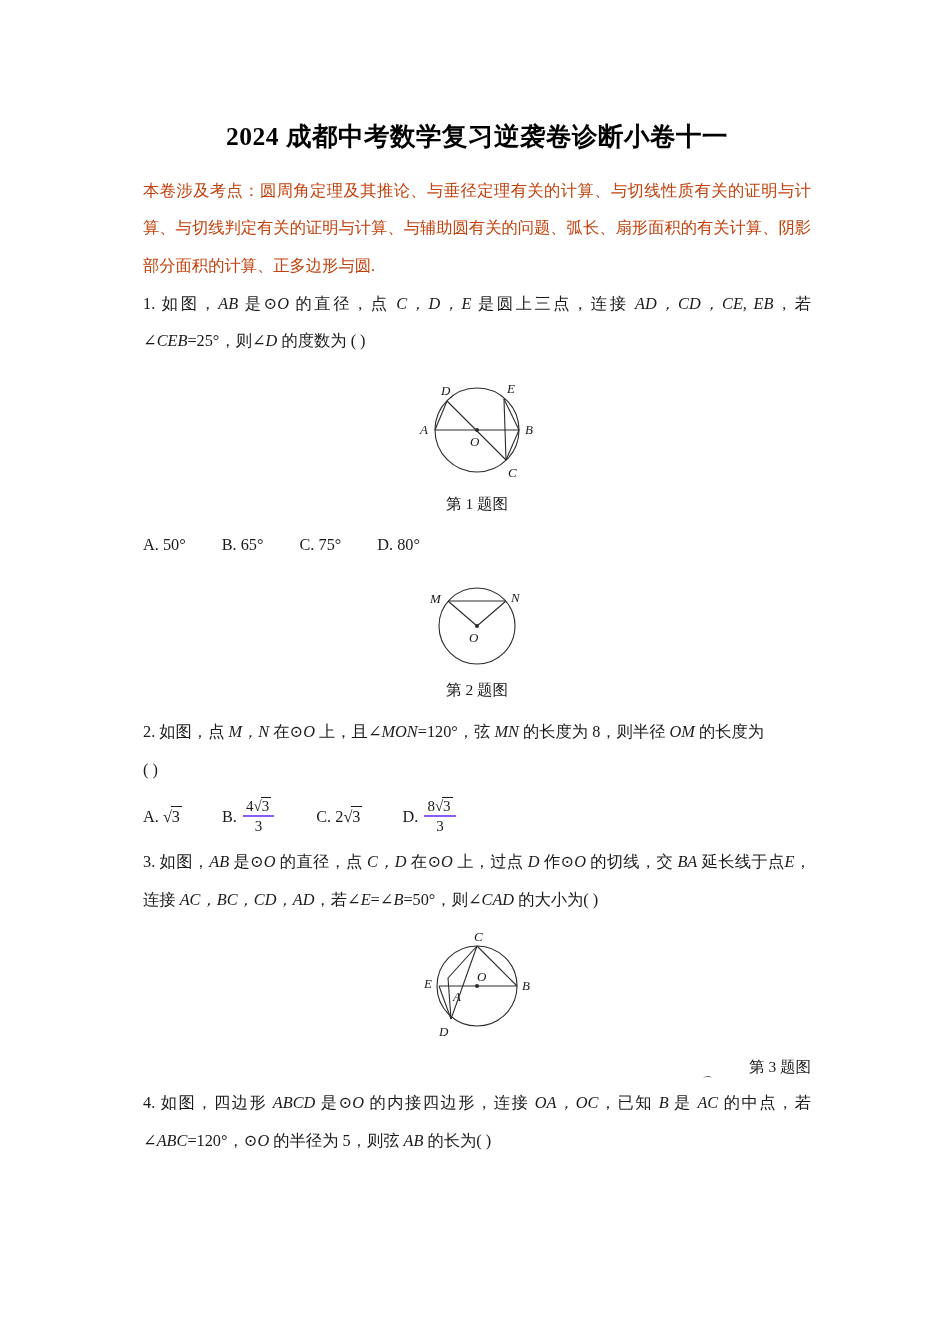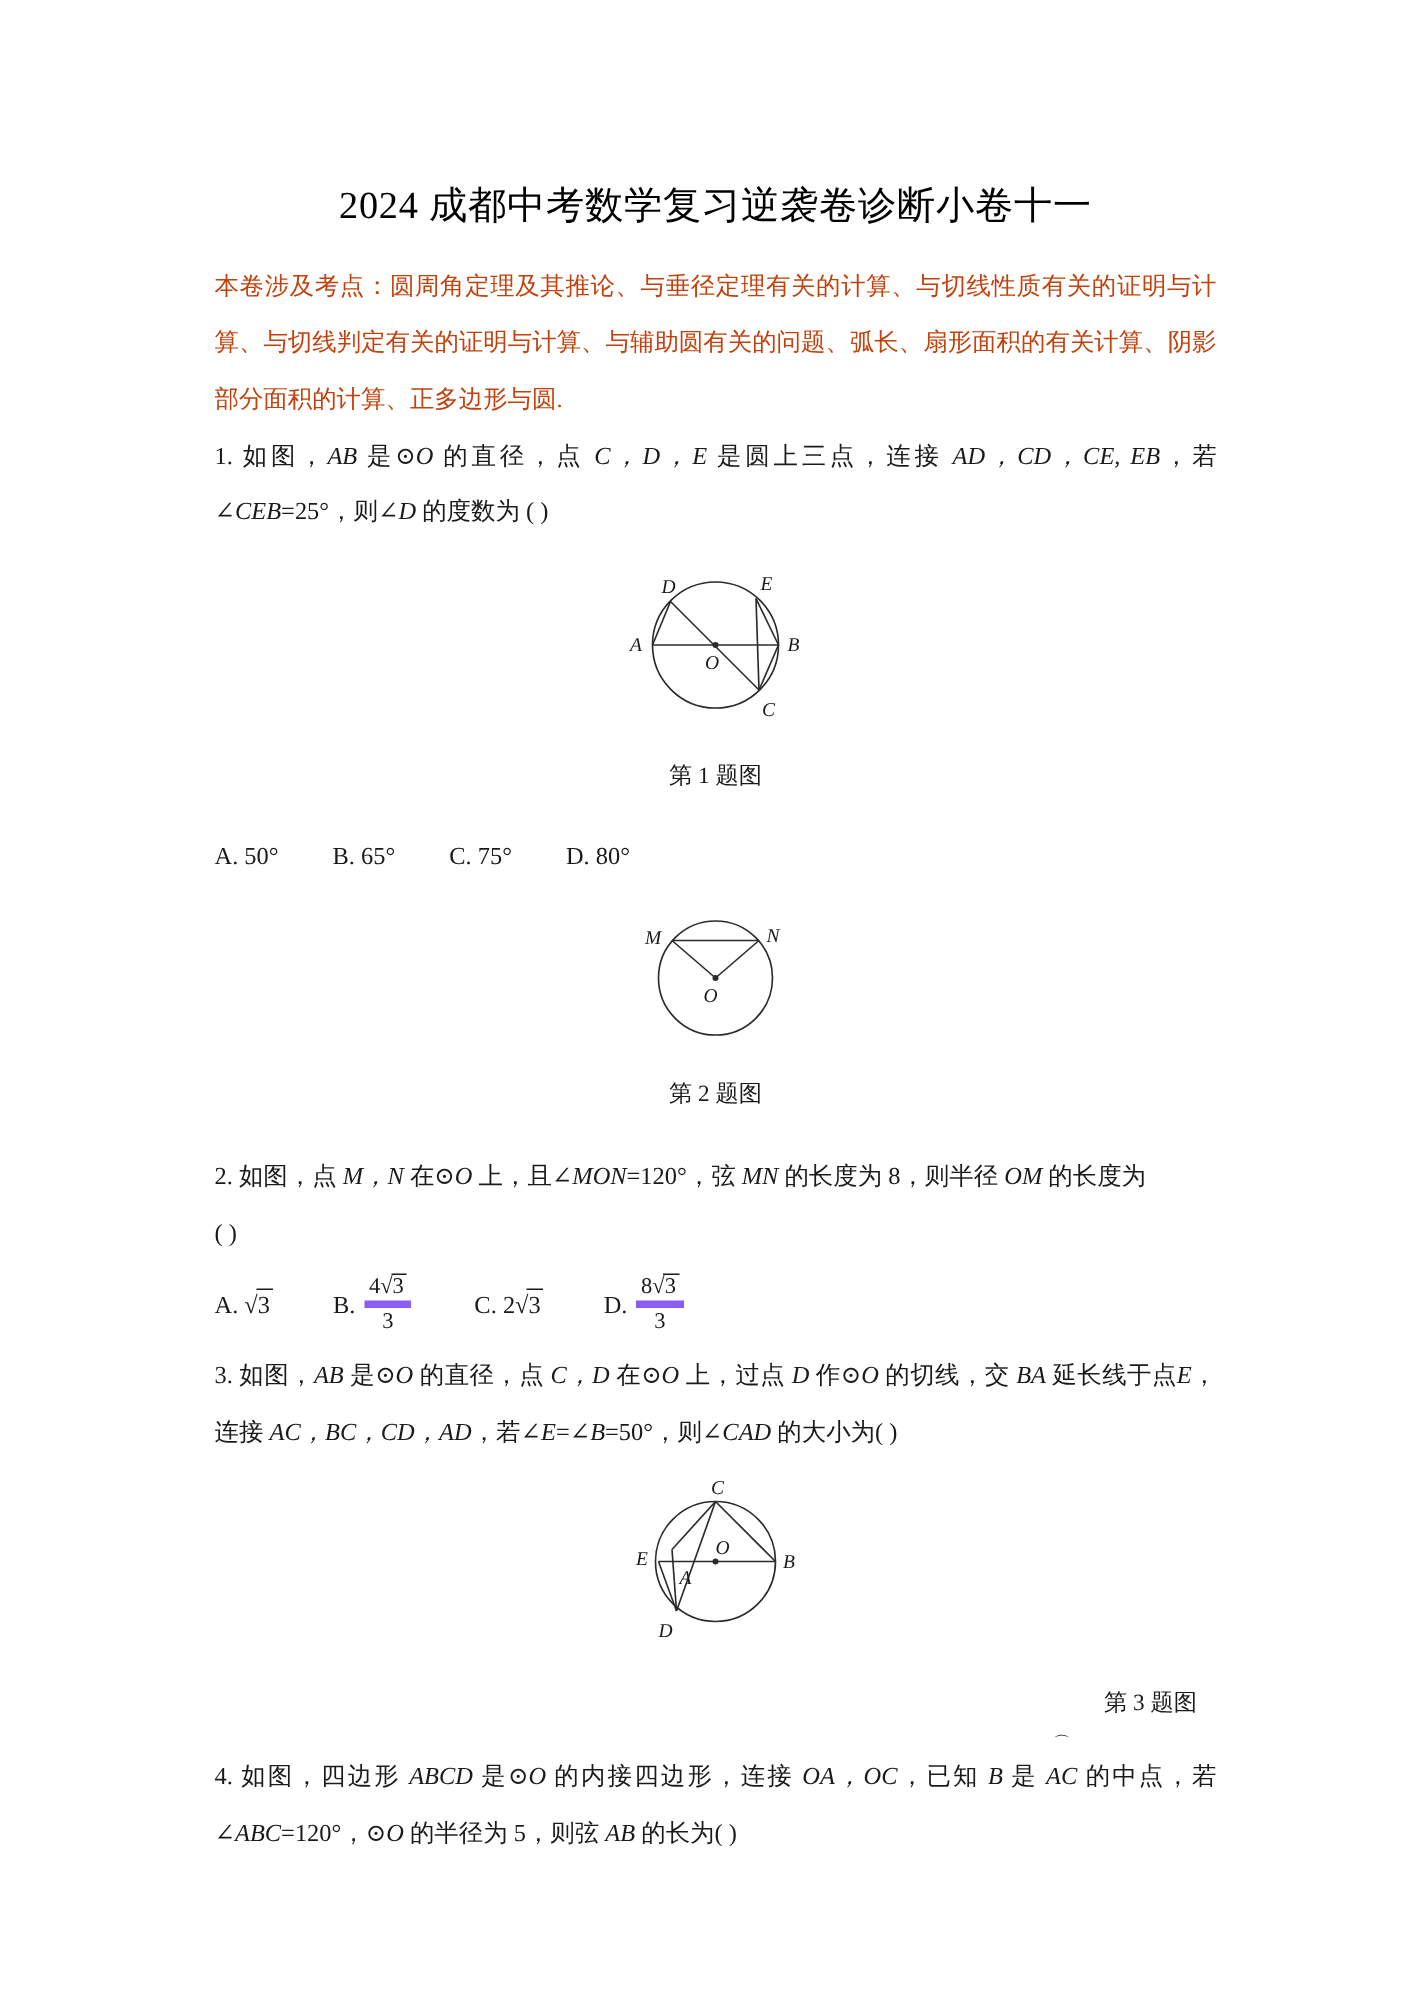--- a/index.html
+++ b/index.html
@@ -23,21 +23,21 @@
     box-sizing: border-box;
   }
   .content {
     position: absolute;
     left: 143px;
     top: 0;
     width: 668px;
   }
   .doc-title {
     font-family: "Liberation Serif", "DejaVu Serif", serif;
-    font-weight: normal;
+    font-weight: bold;
     font-size: 25.5px;
     text-align: center;
     letter-spacing: 0.5px;
     margin: 0;
     padding-top: 122px;
     line-height: 1.2;
     color: #000;
   }
   .intro {
     font-size: 16.3px;
@@ -95,21 +95,21 @@
     align-items: center;
     vertical-align: middle;
     font-size: 15px;
     line-height: 1.08;
     margin: 0 2px;
     position: relative;
     top: -1px;
   }
   .frac .num {
     padding: 0 3px 1px 3px;
-    border-bottom: 5px solid #8b5cf6;
+    border-bottom: 2px solid #8b5cf6;
   }
   .frac .den {
     padding: 1px 3px 0 3px;
   }
   .rad {
     display: inline-block;
     white-space: nowrap;
   }
   .rad .bar {
     border-top: 1px solid #1a1a1a;
@@ -117,21 +117,21 @@
     margin-left: -1px;
   }
   .fig-wrap {
     position: relative;
     width: 668px;
     text-align: center;
   }
   .fig-caption {
     font-size: 15.5px;
     text-align: center;
-    margin: 13px;
+    margin: 0;
   }
   svg { display: block; margin: 0 auto; }
   .arcbar {
     display: inline-block;
     position: relative;
     padding-top: 0px;
   }
   .arcbar .arcsym {
     position: absolute;
     left: 0; right: 0;

